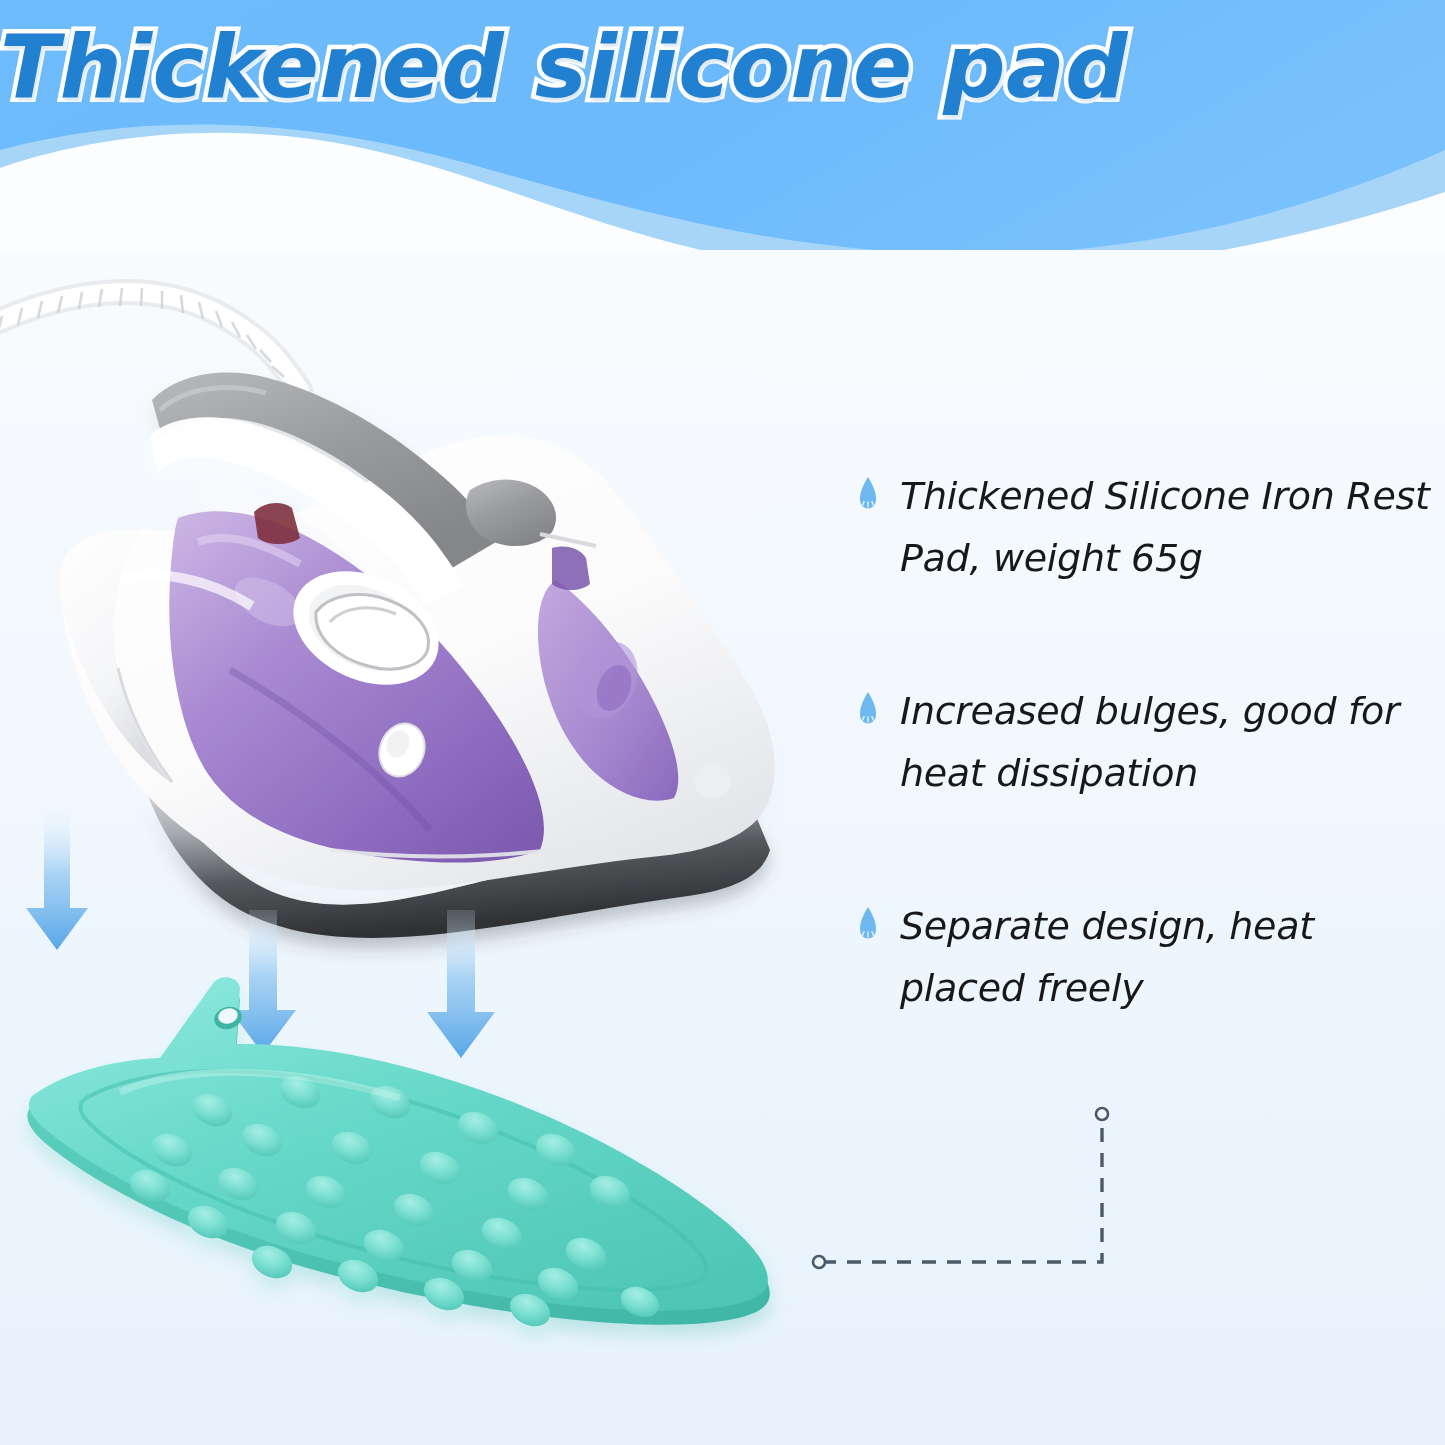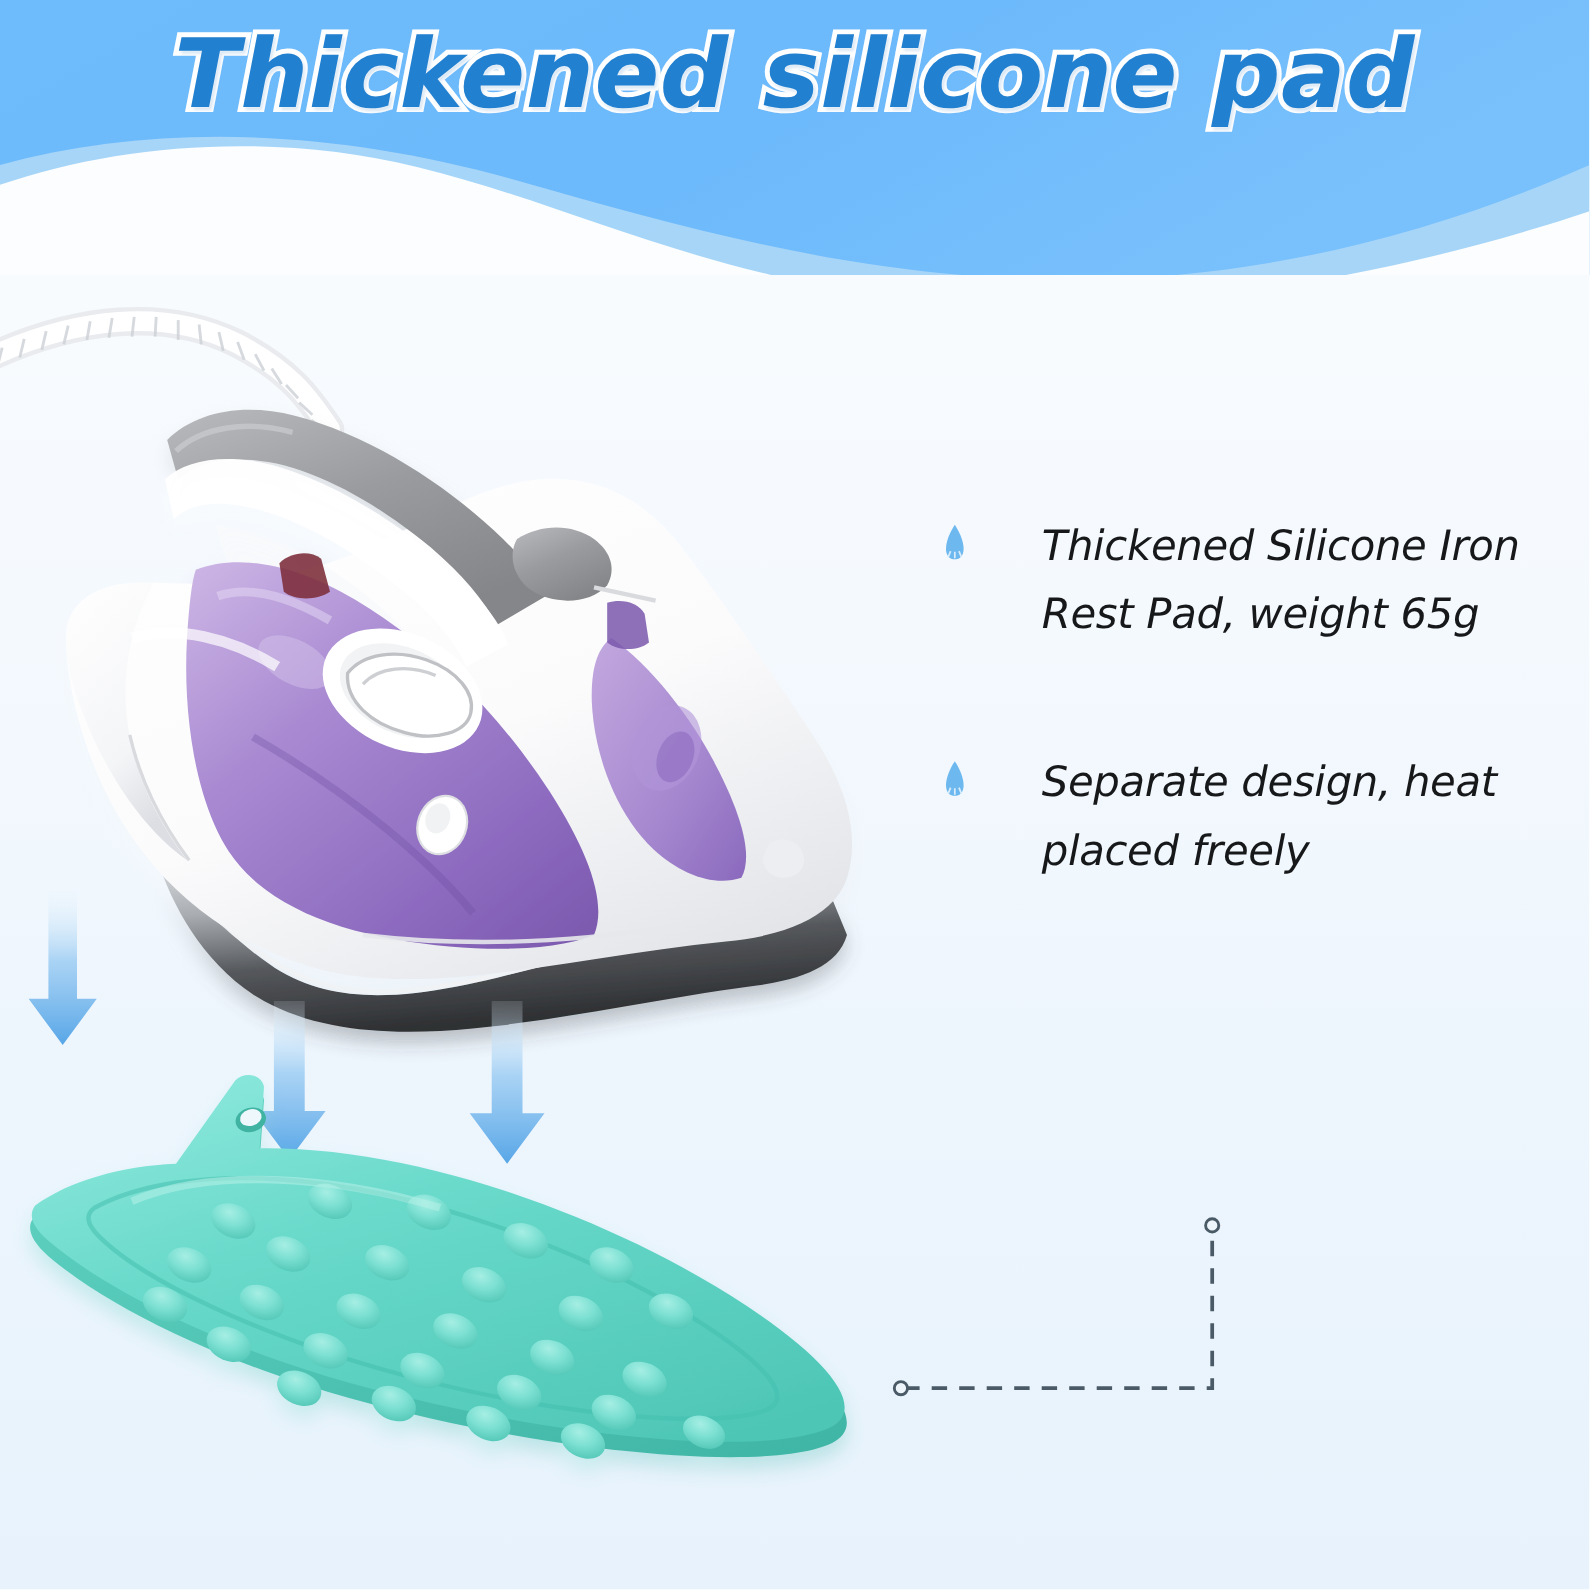--- a/index.html
+++ b/index.html
@@ -24,21 +24,20 @@
     width: 1445px;
     height: 250px;
   }
   .banner svg { display: block; width: 1445px; height: 250px; }
 
   .banner-title {
     position: absolute;
     left: 0;
     top: 16px;
     width: 1445px;
-    text-align: center;
     font-family: "DejaVu Sans", sans-serif;
     font-size: 87px;
     font-weight: bold;
     font-style: italic;
     letter-spacing: 0.5px;
     color: #2280d0;
     -webkit-text-stroke: 9px #ffffff;
     paint-order: stroke fill;
     text-shadow:
        0 0 2px rgba(255,255,255,0.95),
@@ -60,21 +59,20 @@
     position: absolute;
     left: 858px;
     top: 466px;
     width: 580px;
   }
   .bullet-row {
     position: relative;
     display: flex;
     align-items: flex-start;
     margin-bottom: 92px;
-    gap: 47px;
   }
   .bullet-row:last-child { margin-bottom: 0; }
   .bullet-marker {
     flex: 0 0 auto;
     width: 20px;
     height: 34px;
     margin-top: 10px;
     margin-right: 22px;
   }
   .bullet-marker svg { display: block; width: 20px; height: 34px; }
@@ -393,20 +391,30 @@
       <span class="bullet-marker">
         <svg viewBox="0 0 20 34" xmlns="http://www.w3.org/2000/svg">
           <path d="M10,1 C14.5,8 18,16 18,23 C18,29 14.5,32.5 10,32.5
                    C5.5,32.5 2,29 2,23 C2,16 5.5,8 10,1 Z" fill="#6cb8ef"></path>
           <path d="M4,30.5 L6.2,25 M10,31.5 L10,25.5 M16,30.5 L13.8,25" stroke="#d9ecfb" stroke-width="1.6" fill="none"></path>
         </svg>
       </span>
       <span class="bullet-text">Thickened Silicone Iron Rest Pad, weight 65g</span>
     </div>
 
+    <div class="bullet-row">
+      <span class="bullet-marker">
+        <svg viewBox="0 0 20 34" xmlns="http://www.w3.org/2000/svg">
+          <path d="M10,1 C14.5,8 18,16 18,23 C18,29 14.5,32.5 10,32.5
+                   C5.5,32.5 2,29 2,23 C2,16 5.5,8 10,1 Z" fill="#6cb8ef"></path>
+          <path d="M4,30.5 L6.2,25 M10,31.5 L10,25.5 M16,30.5 L13.8,25" stroke="#d9ecfb" stroke-width="1.6" fill="none"></path>
+        </svg>
+      </span>
+      <span class="bullet-text">Increased bulges, good for heat dissipation</span>
+    </div>
 
     <div class="bullet-row">
       <span class="bullet-marker">
         <svg viewBox="0 0 20 34" xmlns="http://www.w3.org/2000/svg">
           <path d="M10,1 C14.5,8 18,16 18,23 C18,29 14.5,32.5 10,32.5
                    C5.5,32.5 2,29 2,23 C2,16 5.5,8 10,1 Z" fill="#6cb8ef"></path>
           <path d="M4,30.5 L6.2,25 M10,31.5 L10,25.5 M16,30.5 L13.8,25" stroke="#d9ecfb" stroke-width="1.6" fill="none"></path>
         </svg>
       </span>
       <span class="bullet-text">Separate design, heat placed freely</span>

